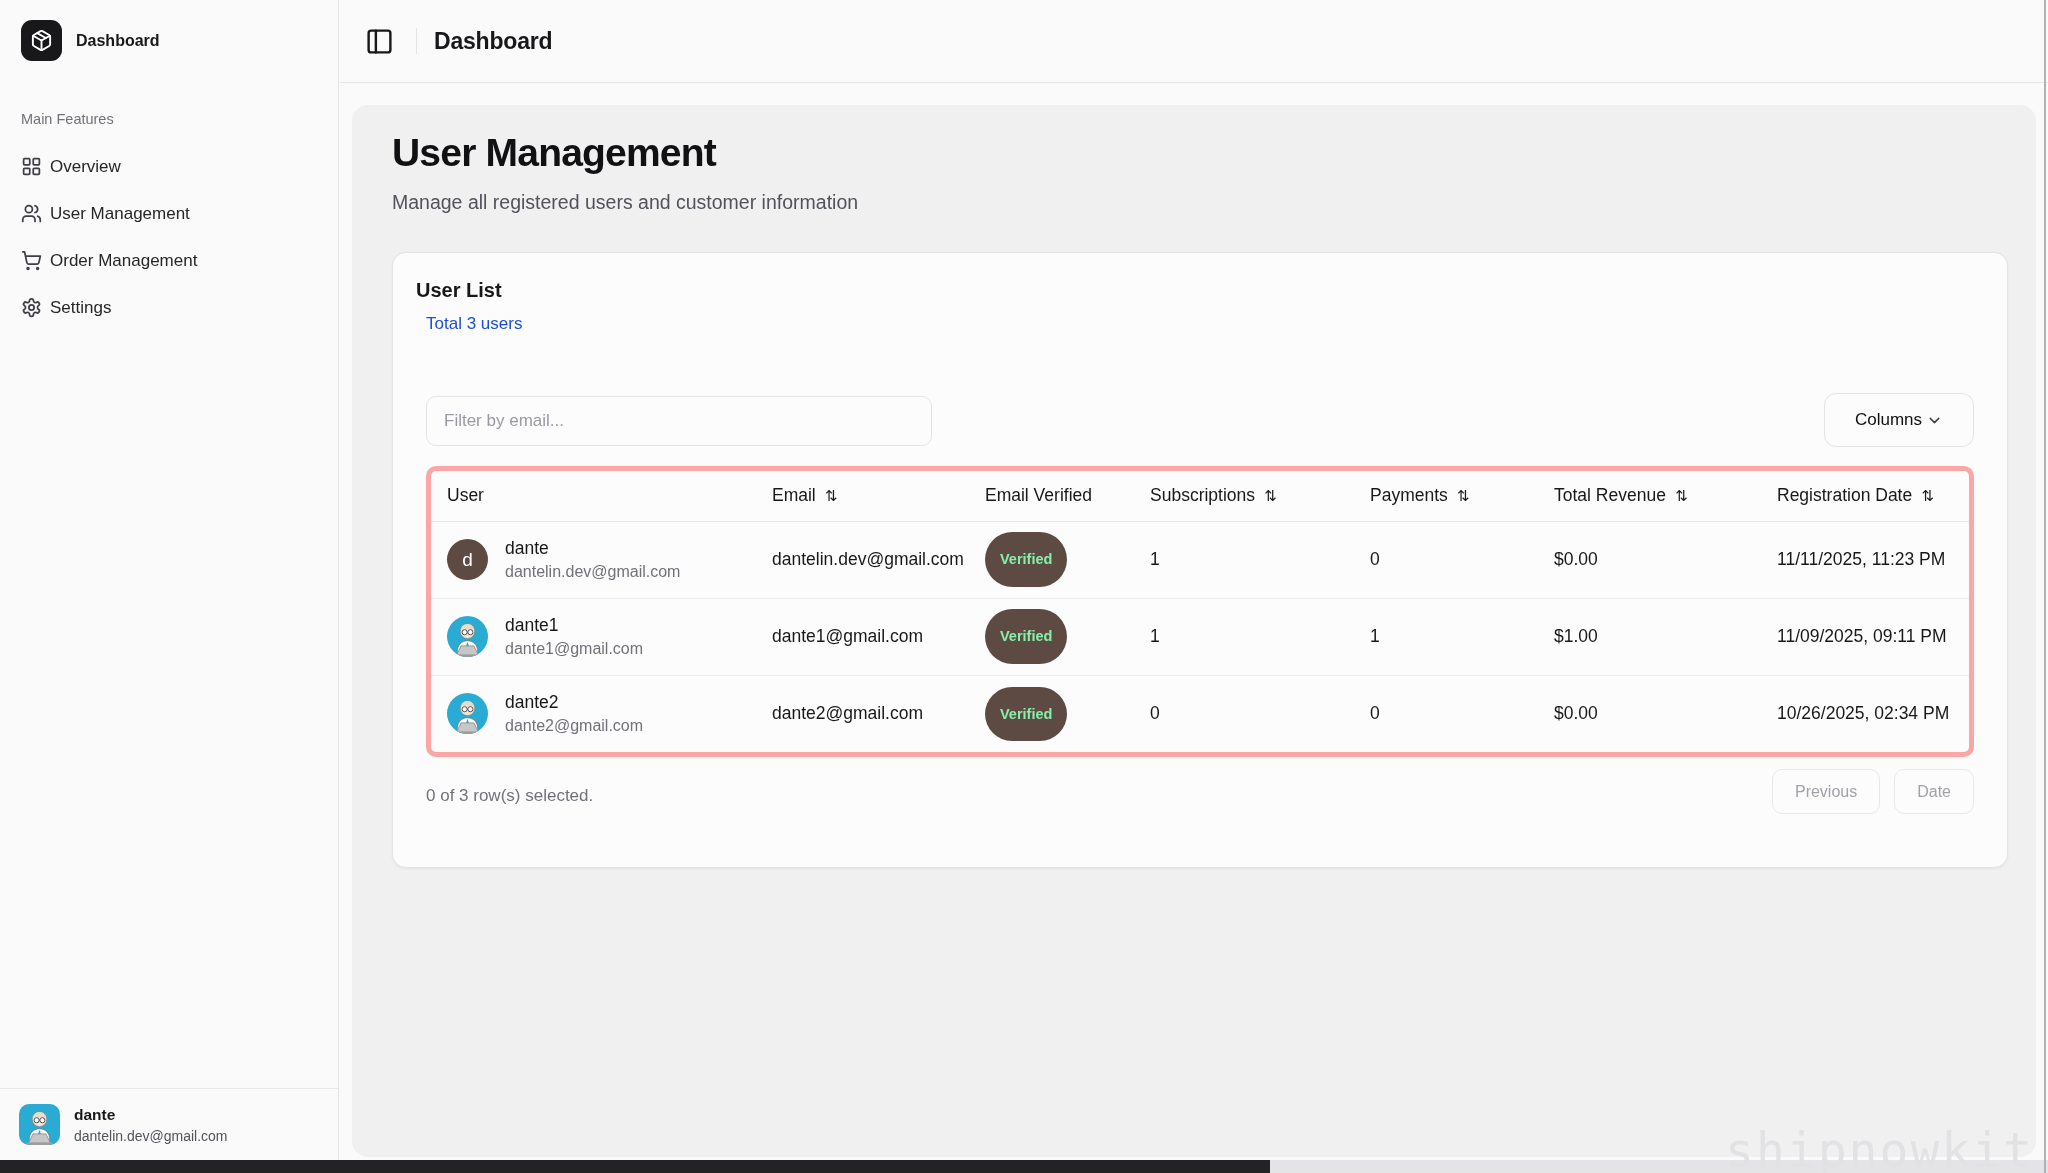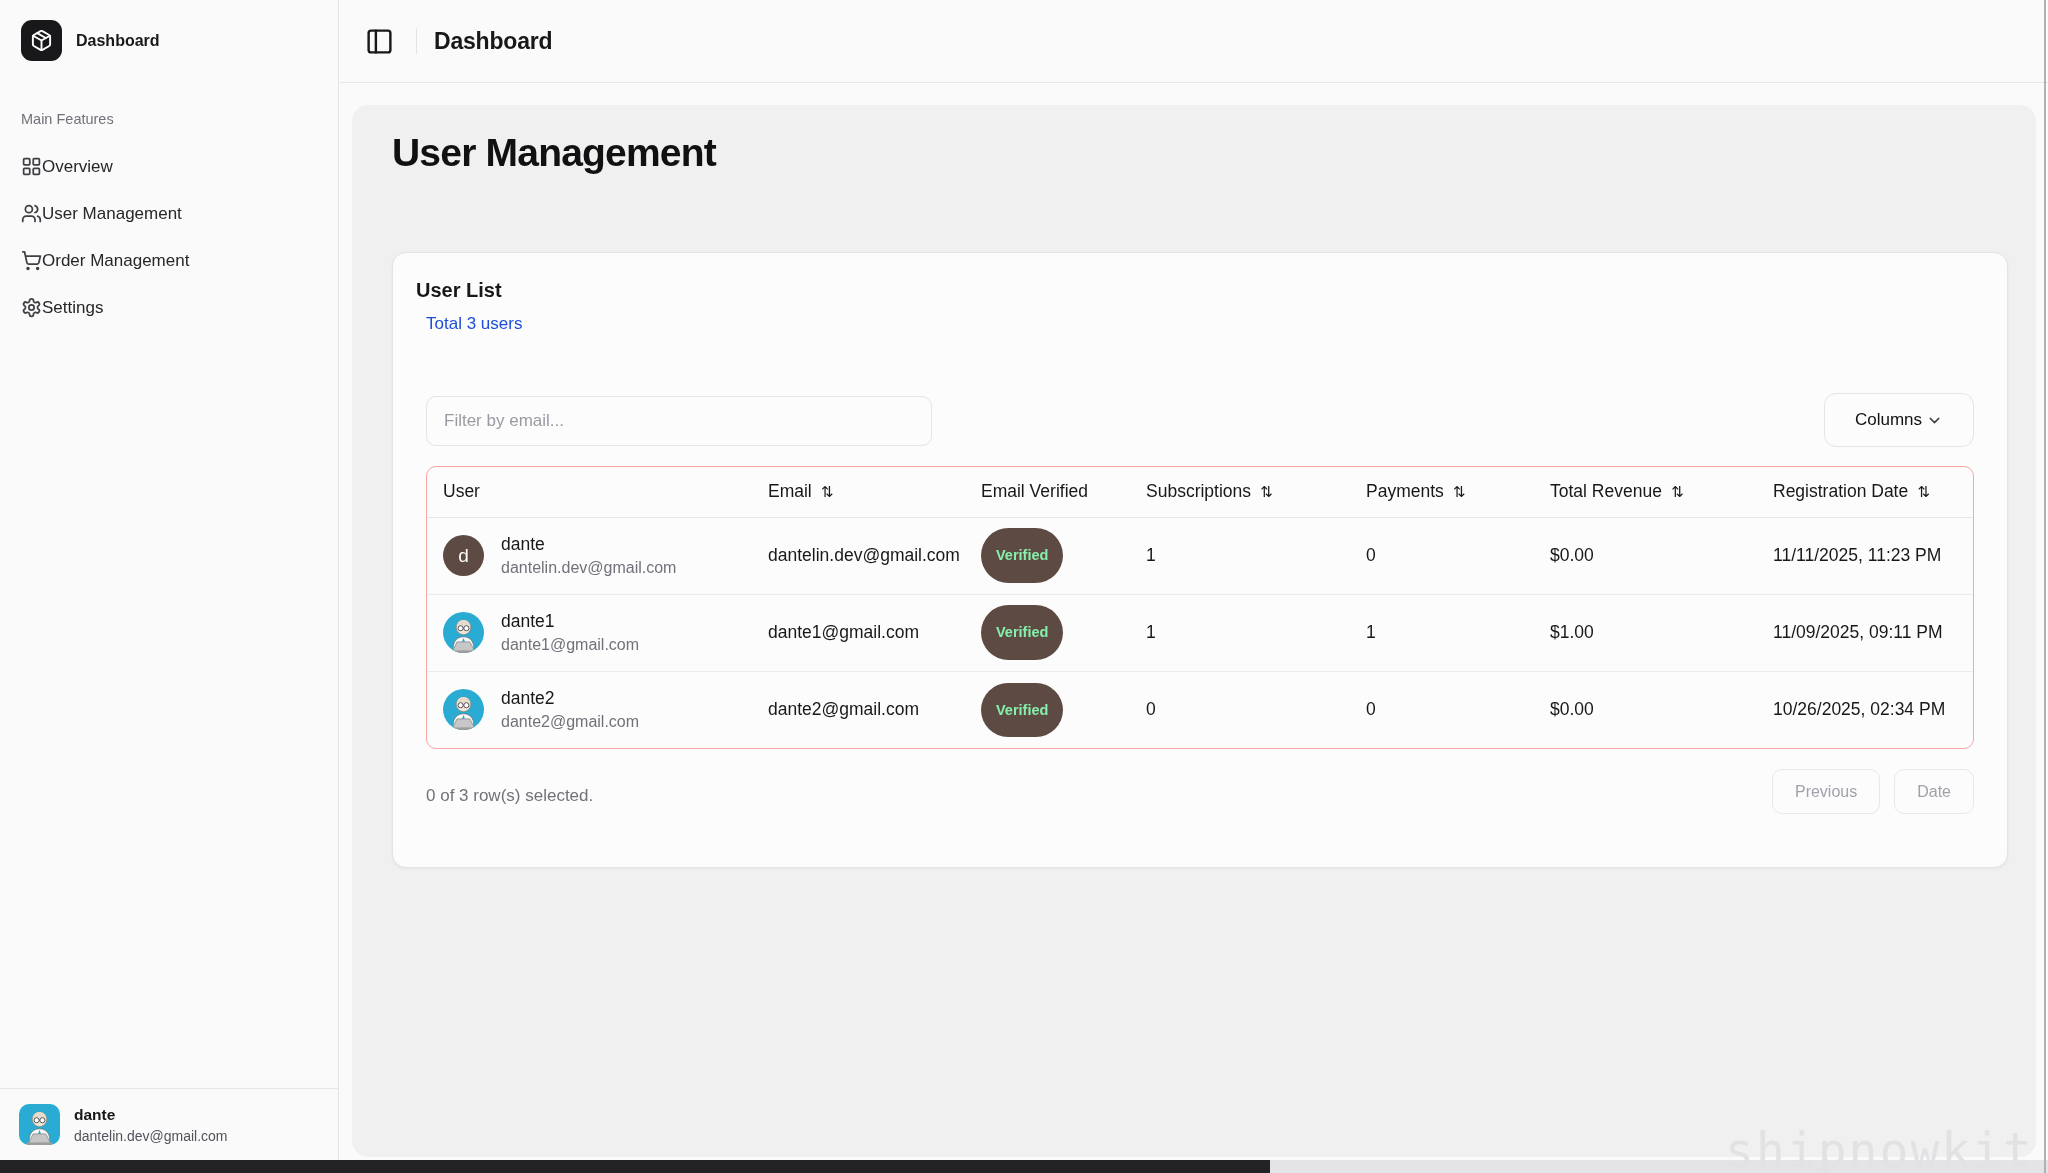--- a/index.html
+++ b/index.html
@@ -12,21 +12,21 @@
   svg{display:block}
 
   
   .sidebar{position:absolute;left:0;top:0;width:339px;height:1160px;background:#fafafa;border-right:1px solid #e4e4e7;z-index:2}
   .side-head{display:flex;align-items:center;gap:14px;padding:20px 21px;cursor:pointer}
   .logo-box{width:41px;height:41px;border-radius:11px;background:#18181b;display:flex;align-items:center;justify-content:center;flex:none}
   .logo-box svg{width:23px;height:23px}
   .side-brand{font-size:16px;font-weight:600;color:#18181b}
   .side-section{padding:0 21px;margin-top:30px;font-size:14.5px;color:#71717a;font-weight:500}
   .nav{margin-top:16px}
-  .nav-item{display:flex;align-items:center;gap:0;height:47px;padding:0 21px;font-size:17px;color:#27272a;cursor:pointer}
+  .nav-item{display:flex;align-items:center;gap:8px;height:47px;padding:0 21px;font-size:17px;color:#27272a;cursor:pointer}
   .nav-icon{width:21px;height:21px;flex:none}
   .nav-icon svg{width:21px;height:21px}
   .side-footer{position:absolute;left:0;right:0;bottom:0;border-top:1px solid #e8e8ea;padding:15px 19px;display:flex;gap:14px;align-items:center;cursor:pointer;background:#fafafa}
   .avatar-sq{width:41px;height:41px;border-radius:10px;overflow:hidden;flex:none}
   .sf-name{font-size:15.5px;font-weight:700;color:#18181b}
   .sf-email{font-size:14px;color:#52525b;margin-top:4px}
 
   
   .topbar{position:absolute;left:340px;right:0;top:0;height:83px;background:#fafafa;border-bottom:1px solid #e6e6e8;display:flex;align-items:center;padding:0 19px;gap:17px;z-index:1}
   .toggle-btn{width:40px;height:40px;border:none;background:transparent;display:flex;align-items:center;justify-content:center;cursor:pointer;border-radius:8px}
@@ -42,21 +42,21 @@
   
   .card{position:absolute;left:40px;top:147px;width:1616px;height:616px;background:#fcfcfc;border:1px solid #e4e4e7;border-radius:14px;box-shadow:0 1px 3px rgba(0,0,0,0.05)}
   .card-title{position:absolute;left:23px;top:26px;font-size:20px;font-weight:600}
   .card-sub{position:absolute;left:33px;top:61px;font-size:17px;color:#1d4ed8}
   .filter-input{position:absolute;left:33px;top:143px;width:506px;height:50px;border:1px solid #e4e4e7;border-radius:10px;background:transparent;padding:0 17px;font-size:17px;font-family:inherit;color:#18181b;outline:none}
   .filter-input::placeholder{color:#9a9aa3}
   .columns-btn{position:absolute;right:33px;top:140px;width:150px;height:54px;border:1px solid #e4e4e7;border-radius:12px;background:#fcfcfc;display:flex;align-items:center;justify-content:center;gap:4px;font-size:17px;font-family:inherit;color:#111113;cursor:pointer}
   .columns-btn svg{width:17px;height:17px}
 
   
-  .table-wrap{position:absolute;left:33px;top:213px;width:1548px;border:1px solid #fca5a5;border-radius:10px;overflow:hidden;background:#fcfcfc}
+  .table-wrap{position:absolute;left:33px;top:213px;width:1548px;border:5px solid #fca5a5;border-radius:10px;overflow:hidden;background:#fcfcfc}
   table{width:100%;border-collapse:collapse;table-layout:fixed}
   col.c-user{width:325px} col.c-email{width:213px} col.c-verified{width:165px}
   col.c-subs{width:220px} col.c-pay{width:184px} col.c-rev{width:223px} col.c-date{width:218px}
   thead th{height:50px;text-align:left;font-weight:500;font-size:17.5px;padding:0 16px;border-bottom:1px solid #e6e6e8;color:#18181b;vertical-align:middle;white-space:nowrap}
   thead th .th-inner{display:inline-flex;align-items:center;gap:9px}
   .sort{font-size:15px;color:#18181b;font-family:"DejaVu Sans",sans-serif;cursor:pointer}
   tbody td{height:77px;padding:0 16px;border-top:1px solid #ececee;font-size:17.5px;vertical-align:middle;color:#18181b}
   tbody tr:first-child td{border-top:none}
   .user-cell{display:flex;align-items:center;gap:17px}
   .avatar{width:41px;height:41px;border-radius:50%;overflow:hidden;flex:none}
@@ -169,20 +169,21 @@
       <rect x="3" y="3" width="18" height="18" rx="2"></rect>
       <line x1="9" y1="3" x2="9" y2="21"></line>
     </svg>
   </button>
   <span class="vsep"></span>
   <span class="topbar-title">Dashboard</span>
 </header>
 
 <main class="panel">
   <h1 class="page-title">User Management</h1>
+  <p class="page-sub">Manage all registered users and customer information</p>
 
   <section class="card">
     <h2 class="card-title">User List</h2>
     <p class="card-sub">Total 3 users</p>
 
     <input class="filter-input" type="text" placeholder="Filter by email..." style="">
 
     <button class="columns-btn">
       <span>Columns</span>
       <svg viewBox="0 0 24 24" fill="none" stroke="#3f3f46" stroke-width="2" stroke-linecap="round" stroke-linejoin="round">

